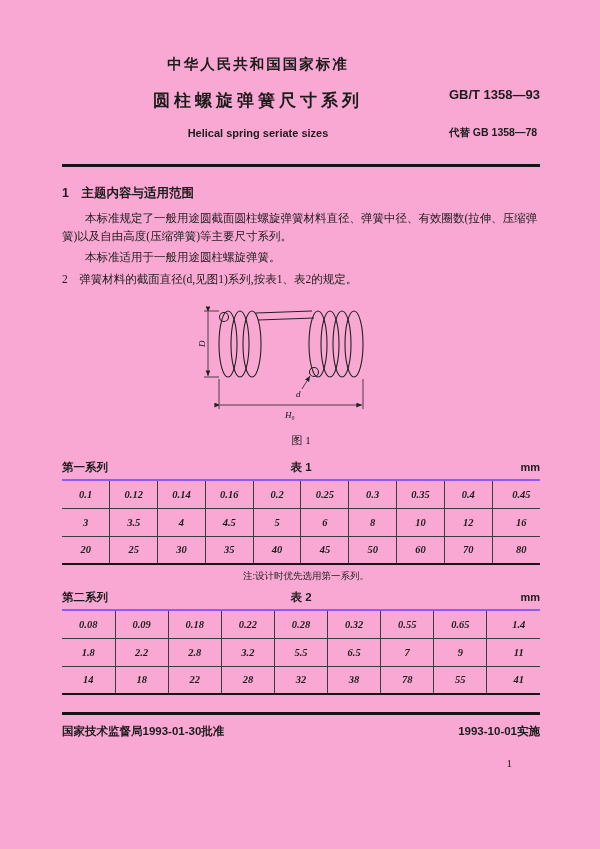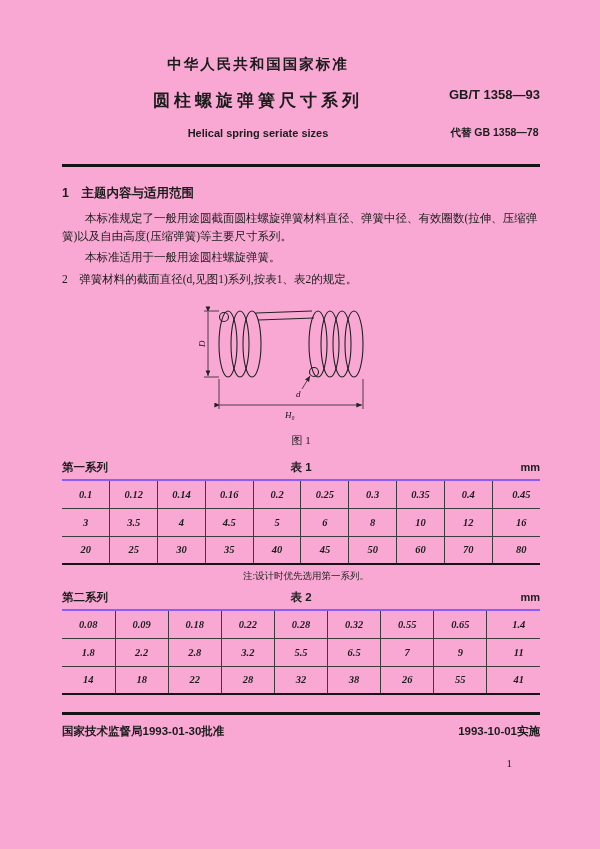--- a/index.html
+++ b/index.html
@@ -23,21 +23,21 @@
   .std-title {
     font-family:"Liberation Sans", sans-serif;
     font-weight:bold; font-size:17px; letter-spacing:4px;
     margin-top:15px;
   }
   .std-title-en {
     font-family:"Liberation Sans", sans-serif;
     font-weight:bold; font-size:11px;
     margin-top:15px;
   }
-  .hdr-right { position:absolute; top:32px; right:0; text-align:center; }
+  .hdr-right { position:absolute; top:32px; right:0; text-align:left; }
   .std-no {
     font-family:"Liberation Sans", sans-serif;
     font-weight:bold; font-size:13px;
   }
   .std-replaces {
     font-family:"Liberation Sans", sans-serif;
     font-weight:600; font-size:10.5px; margin-top:24px;
   }
   .rule { height:2.5px; background:#141414; margin-top:25px; }
 
@@ -227,21 +227,21 @@
           <td>9</td>
           <td>11</td>
         </tr>
         <tr>
           <td>14</td>
           <td>18</td>
           <td>22</td>
           <td>28</td>
           <td>32</td>
           <td>38</td>
-          <td>26</td>
+          <td>78</td>
           <td>55</td>
           <td>41</td>
         </tr>
       </tbody>
   </table>
 
   <div class="footer-rule"></div>
   <div class="footer-row">
     <span>国家技术监督局1993-01-30批准</span>
     <span>1993-10-01实施</span>

